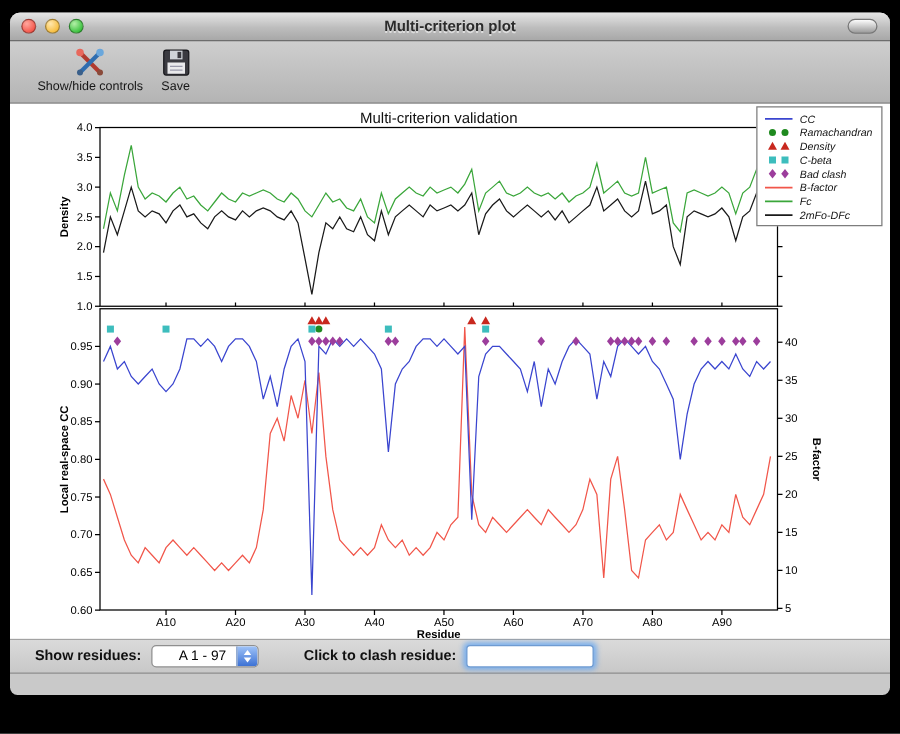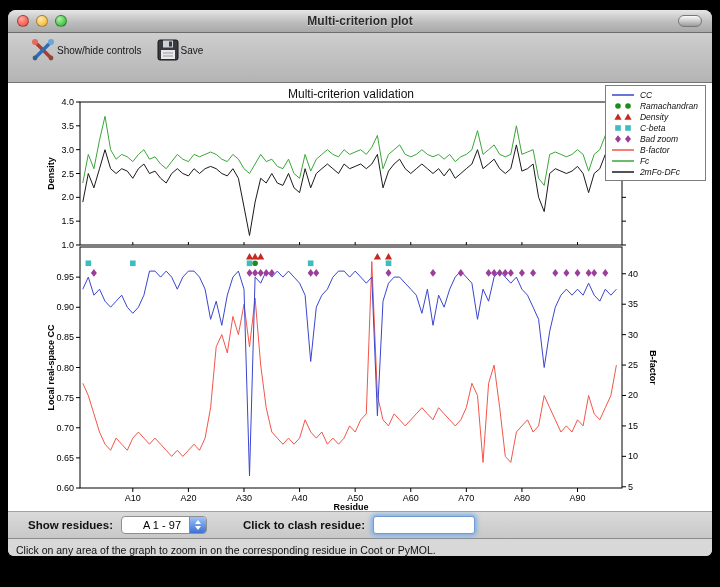--- a/index.html
+++ b/index.html
@@ -27,21 +27,21 @@
   .toolbar-pill{
     position:absolute;right:10px;top:5px;width:24px;height:12px;border-radius:6px;
     background:linear-gradient(#fcfcfc,#9c9c9c);border:1px solid #777;box-sizing:border-box;
   }
   
   .toolbar{
     height:46px;border-bottom:1px solid #737373;
     background:linear-gradient(#cecece,#b4b4b4);
     display:flex;align-items:flex-start;padding:3px 0 0 18px;gap:6px;
   }
-  .tool-btn{display:flex;flex-direction:row;align-items:center;gap:1px;padding:1px 4px;cursor:default;}
+  .tool-btn{display:flex;flex-direction:column;align-items:center;gap:1px;padding:1px 4px;cursor:default;}
   .tool-btn .icon{height:26px;display:flex;align-items:center;justify-content:center;}
   .tool-label{font-size:10px;color:#161616;white-space:nowrap;}
   
   .plot-panel{position:relative;height:428px;background:#ffffff;}
   svg#figure{display:block;}
   .legend{
     position:absolute;top:2px;right:6px;background:#fff;border:1px solid #7d7d7d;
     padding:3px 7px 3px 4px;display:flex;flex-direction:column;font-style:italic;
   }
   .lg-row{display:flex;align-items:center;gap:4px;height:11px;}
@@ -288,21 +288,21 @@
             <rect x="5.2" y="2.2" width="5.6" height="5.6" fill="#3dbdbd"></rect>
             <rect x="15.2" y="2.2" width="5.6" height="5.6" fill="#3dbdbd"></rect>
           </svg>
           <span>C-beta</span>
         </div>
         <div class="lg-row">
           <svg width="26" height="10">
             <path d="M8 1.2000000000000002 L11 5 L8 8.8 L5 5 Z" fill="#9c3d9c"></path>
             <path d="M18 1.2000000000000002 L21 5 L18 8.8 L15 5 Z" fill="#9c3d9c"></path>
           </svg>
-          <span>Bad zoom</span>
+          <span>Bad clash</span>
         </div>
         <div class="lg-row">
           <svg width="26" height="10">
             <line x1="2" y1="5" x2="24" y2="5" stroke="#f1564a" stroke-width="1.4"></line>
           </svg>
           <span>B-factor</span>
         </div>
         <div class="lg-row">
           <svg width="26" height="10">
             <line x1="2" y1="5" x2="24" y2="5" stroke="#3aa63a" stroke-width="1.4"></line>
@@ -324,17 +324,14 @@
       <span class="combo-value">A  1 - 97</span>
       <span class="combo-stepper">
           <i class="up"></i>
           <i class="down"></i>
         </span>
     </div>
     <span class="ctl-label zoom-label">Click to clash residue:</span>
     <input class="zoom-input" type="text" value="" style="">
   </div>
 
-  <div class="statusbar">
-    <span>Click on any area of the graph to zoom in on the corresponding residue in Coot or PyMOL.</span>
-  </div>
 
 </div>
 
 </body></html>

